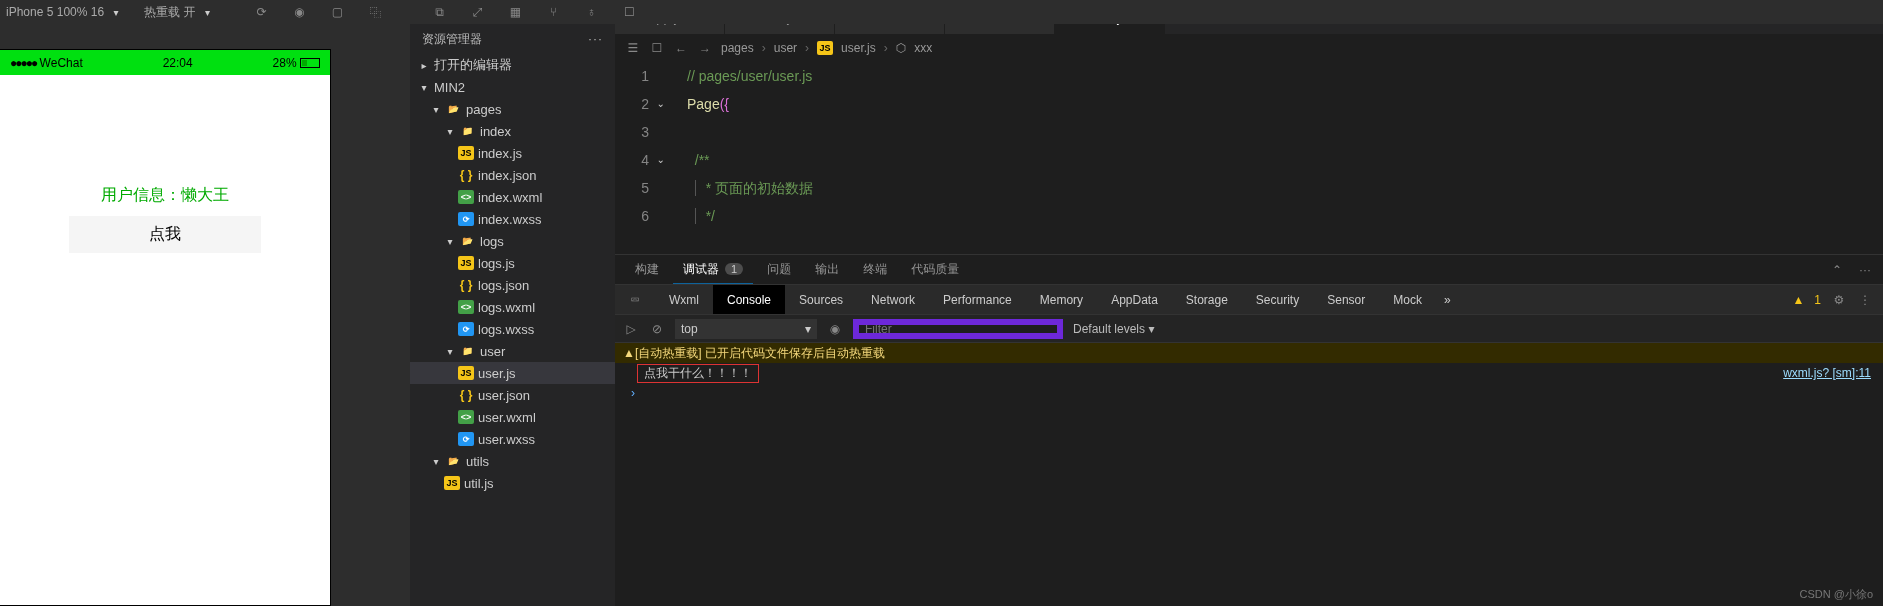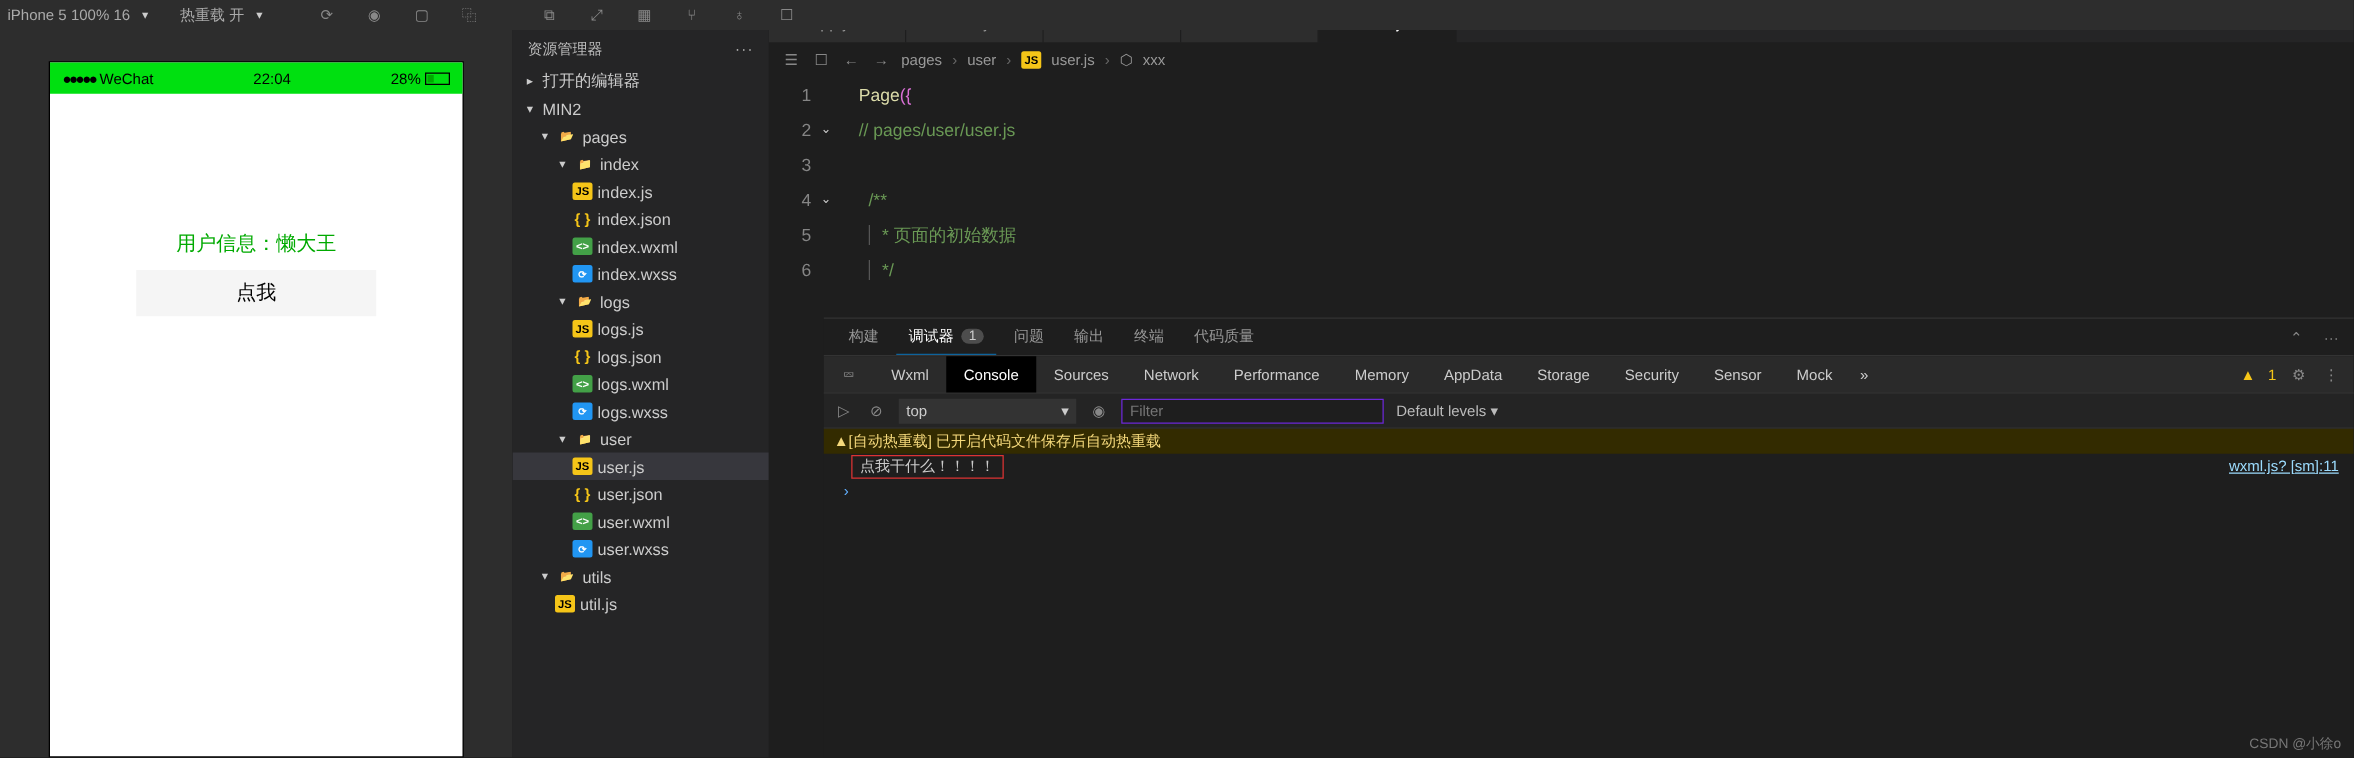--- a/index.html
+++ b/index.html
@@ -7,21 +7,21 @@
     .root { display:flex; height:100%; }
 
     
     .topbar { position:absolute; top:0; left:0; right:0; height:24px; background:#2d2d2d; display:flex; align-items:center; color:#aaa; font-size:12px; z-index:5; }
     .topbar .left { display:flex; align-items:center; gap:6px; padding:0 6px; }
     .topbar .icons { display:flex; gap:22px; padding:0 14px; margin-left:20px;}
     .tbicon { width:16px; height:16px; display:flex; align-items:center; justify-content:center; color:#888; cursor:pointer;}
     .topbar .icons2 { display:flex; gap:22px; padding:0 14px; margin-left:20px;}
 
     
-    .sim-col { width:410px; background:#2d2d2d; padding-top:24px; display:flex; justify-content:center; }
+    .sim-col { width:410px; background:#2d2d2d; padding-top:24px; display:flex; justify-content:flex-start; }
     .phone { width:330px; height:555px; background:#fff; margin-top:26px; box-shadow:0 0 0 1px #000; position:relative; }
     .statusbar { height:25px; background:#00e010; display:flex; align-items:center; justify-content:space-between; padding:0 10px; font-size:12px; color:#000;}
     .dots{letter-spacing:-2px; font-weight:bold;}
     .navbar { height:40px; background:#00e010; display:flex; align-items:center; justify-content:center; position:relative;}
     .navtitle{font-size:14px; color:#000;}
     .capsule { position:absolute; right:8px; top:4px; width:82px; height:30px; background:#fff; border-radius:16px; display:flex; align-items:center; justify-content:space-around; border:1px solid #ddd;}
     .capsule .d{display:flex;gap:3px;} .capsule .d span{width:4px;height:4px;background:#000;border-radius:50%;}
     .capsule .ring{width:16px;height:16px;border:2px solid #000;border-radius:50%;display:flex;align-items:center;justify-content:center;}
     .capsule .ring span{width:6px;height:6px;background:#000;border-radius:50%;}
     .content { padding-top:110px; text-align:center;}
@@ -52,35 +52,35 @@
     .breadcrumb .sep{color:#666;}
     .code{flex:0 0 192px;background:#1e1e1e;display:flex; font-family:Consolas,Menlo,monospace; font-size:14px; line-height:28px;}
     .gutter{width:48px;text-align:right;color:#858585;padding-right:14px;position:relative;}
     .gutter .fold{position:absolute; right:-2px; color:#ccc; font-size:10px;}
     .codelines{flex:1;padding-left:24px;}
     .c-comment{color:#6a9955;} .c-fn{color:#dcdcaa;} .c-brace{color:#da70d6;}
     .docstar{border-left:1px solid #555; padding-left:6px;}
     .cl{white-space:pre;}
 
     
-    .panel{flex:1;background:#1e1e1e;display:flex;flex-direction:column;border-top:1px solid #333;margin-left:44px;}
+    .panel{flex:1;background:#1e1e1e;display:flex;flex-direction:column;border-top:1px solid #333;}
     .paneltabs{height:30px;display:flex;align-items:center;gap:4px;padding:0 10px;color:#969696;border-bottom:1px solid #333; font-size:12px;}
     .ptab{padding:0 10px;height:100%;display:flex;align-items:center;cursor:pointer;gap:6px;}
     .ptab.active{color:#fff;border-bottom:1px solid #0e639c;}
     .badge{background:#4d4d4d;border-radius:8px;padding:0 6px;font-size:11px;color:#ccc;}
     .paneltabs .right{margin-left:auto;display:flex;gap:12px;}
     .devtabs{height:30px;background:#2a2a2a;display:flex;align-items:center;gap:0;color:#ccc;border-bottom:1px solid #333; font-size:12px;}
     .devleft{width:40px;display:flex;align-items:center;justify-content:center;}
     .dtab{padding:0 14px;height:100%;display:flex;align-items:center;cursor:pointer;}
     .dtab.active{background:#000000;color:#fff;}
     .dev-right{margin-left:auto;display:flex;align-items:center;gap:10px;padding:0 10px;}
     .warn{color:#f5c518;}
     .consolectrl{height:28px;display:flex;align-items:center;padding:0 8px;gap:10px;border-bottom:1px solid #333;background:#242424;}
     .ctx{flex:0 0 142px; background:#333;border:none;color:#ccc;height:20px; padding:0 6px; display:flex;align-items:center;justify-content:space-between;}
-    .filter{flex:0 0 210px;background:#1e1e1e;border:1px solid #6d28d9;color:#ccc;height:20px;padding:0 6px;font-size:12px;}
+    .filter{flex:0 0 210px;background:#1e1e1e;border:6px solid #6d28d9;color:#ccc;height:20px;padding:0 6px;font-size:12px;}
     .levels{color:#bbb;}
     .console{font-family:Consolas,Menlo,monospace;font-size:12px;}
     .logrow{display:flex;align-items:center;height:20px;padding:0 8px;}
     .logrow.warn{background:#332b00;color:#f5d97b;}
     .logrow .src{margin-left:auto;color:#9cdcfe;text-decoration:underline;cursor:pointer;padding-right:4px;}
     .highlight{border:1px solid #d33; padding:0 6px; margin-left:14px;}
     .prompt{color:#62b0ff;padding-left:8px;}
 
     .watermark{position:absolute;bottom:4px;right:10px;color:#777;font-size:11px;}
   </style>
@@ -266,22 +266,22 @@
     <div class="code">
       <div class="gutter">
         <div>1</div>
           <div>2<span class="fold" style="top:28px;">⌄</span></div>
           <div>3</div>
         <div>4<span class="fold" style="top:84px;">⌄</span></div>
           <div>5</div>
           <div>6</div>
       </div>
       <div class="codelines">
+        <div class="cl c-comment">// pages/user/user.js</div>
         <div class="cl"><span class="c-fn">Page</span><span class="c-brace">({</span></div>
-        <div class="cl c-comment">// pages/user/user.js</div>
         <div class="cl">&nbsp;</div>
         <div class="cl">  <span class="c-comment">/**</span></div>
         <div class="cl">  <span class="docstar c-comment"> * 页面的初始数据</span></div>
         <div class="cl">  <span class="docstar c-comment"> */</span></div>
       </div>
     </div>
 
     <div class="panel">
       <div class="paneltabs">
         <div class="ptab">构建</div>

